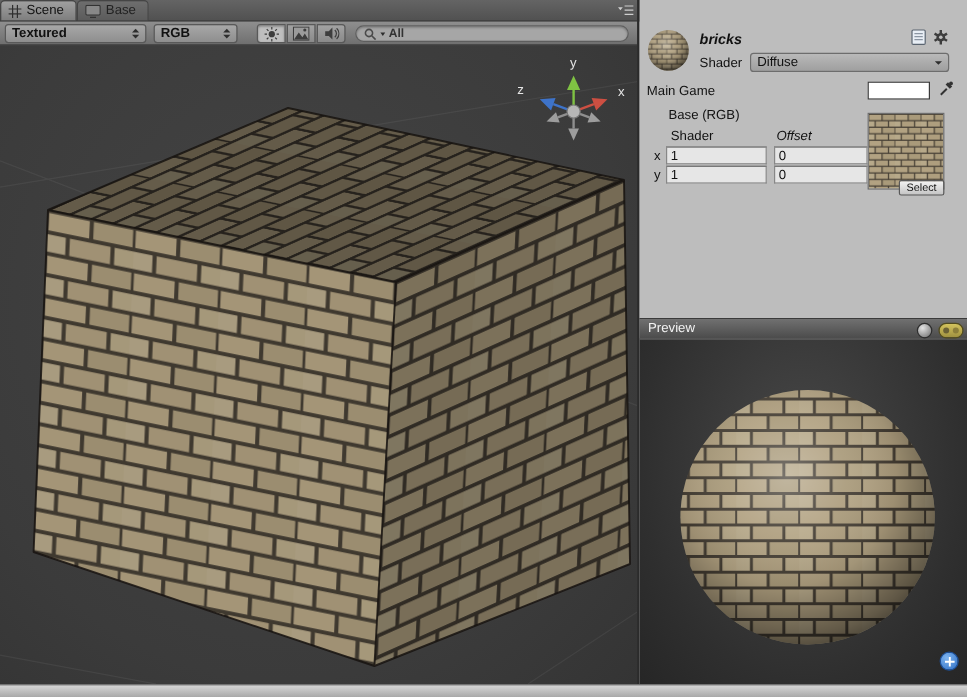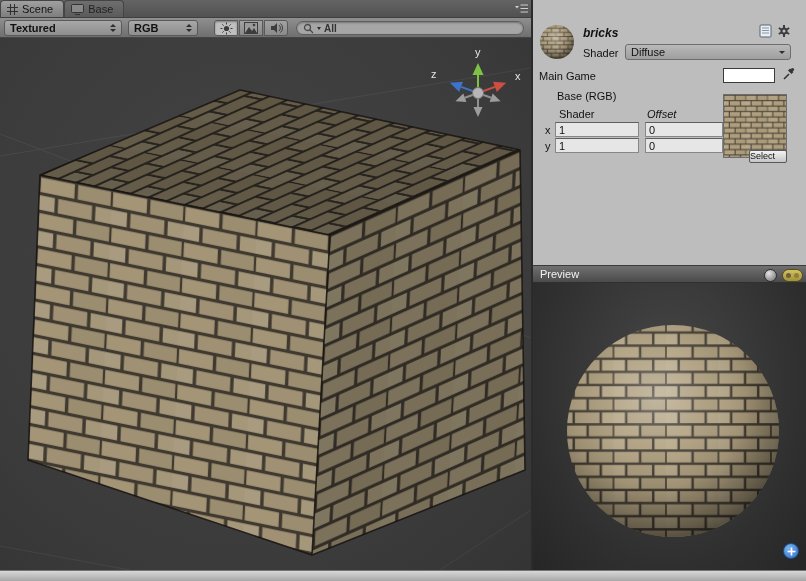--- a/index.html
+++ b/index.html
@@ -83,21 +83,21 @@
   .tfield {
     position: absolute; height: 15px;
     background: #e6e6e6; border: 1px solid #878787; border-top-color: #5e5e5e;
     font-family: "Liberation Sans", sans-serif; font-size: 11px; color: #111; padding: 0 3px;
   }
   #color-swatch { position: absolute; left: 190px; top: 50px; width: 52px; height: 15px; background: #ffffff; border: 1px solid #3a3a3a; }
   #mat-thumb { position: absolute; left: 190px; top: 76px; width: 64px; height: 64px; border: 1px solid #6d6d6d; }
   #select-btn {
     position: absolute; left: 216px; top: 132px; width: 38px; height: 13px;
     background: linear-gradient(#f3f3f3, #c5c5c5); border: 1px solid #595959; border-radius: 2px;
-    font-size: 9px; color: #111; text-align: left; line-height: 11px;
+    font-size: 9px; color: #111; text-align: center; line-height: 11px;
   }
   
   #preview-header {
     position: absolute; left: 0; top: 265px; width: 273px; height: 18px;
     background: linear-gradient(#707070, #4b4b4b);
     border-top: 1px solid #3b3b3b; border-bottom: 1px solid #303030;
     color: #f2f2f2; font-size: 11px; font-weight: normal;
     display: flex; align-items: center; padding: 0 7px;
   }
   #preview-body {

